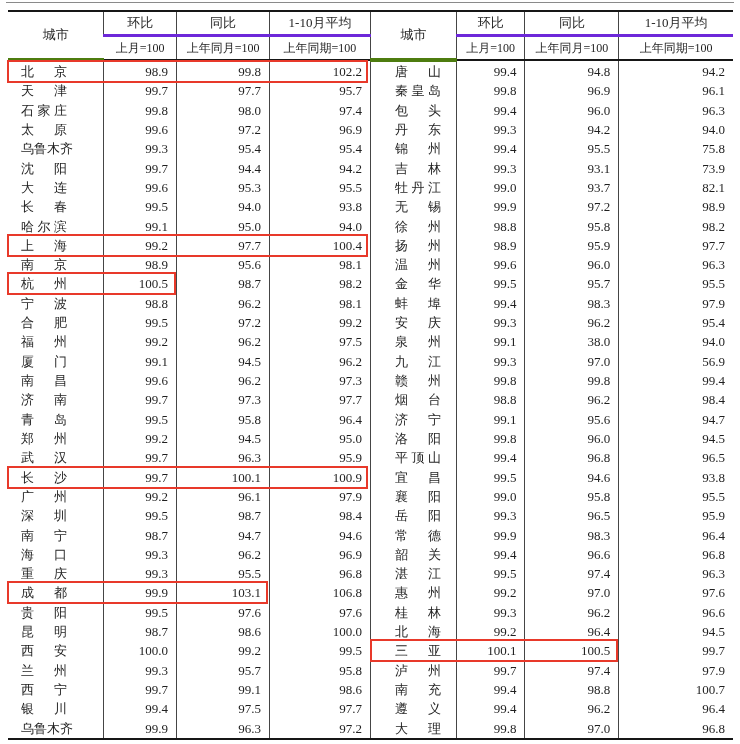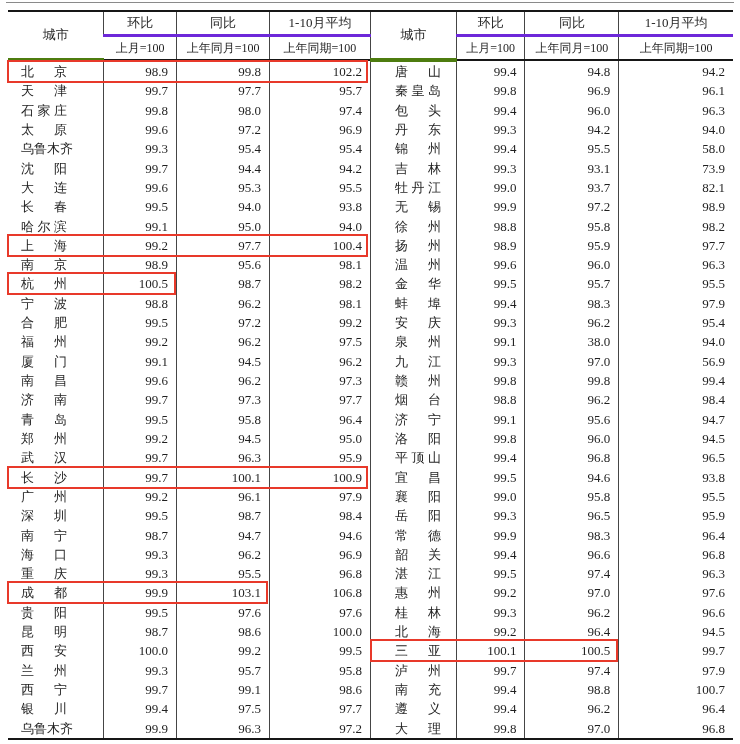--- a/index.html
+++ b/index.html
@@ -104,21 +104,21 @@
         <td class="num">94.0</td>
       </tr>
       <tr>
         <td class="city"><span class="cityname">乌鲁木齐</span></td>
         <td class="num">99.3</td>
         <td class="num">95.4</td>
         <td class="num">95.4</td>
         <td class="city rcity"><span class="cityname">锦州</span></td>
         <td class="num">99.4</td>
         <td class="num">95.5</td>
-        <td class="num">58.0</td>
+        <td class="num">75.8</td>
       </tr>
       <tr>
         <td class="city"><span class="cityname">沈阳</span></td>
         <td class="num">99.7</td>
         <td class="num">94.4</td>
         <td class="num">94.2</td>
         <td class="city rcity"><span class="cityname">吉林</span></td>
         <td class="num">99.3</td>
         <td class="num">93.1</td>
         <td class="num">73.9</td>

